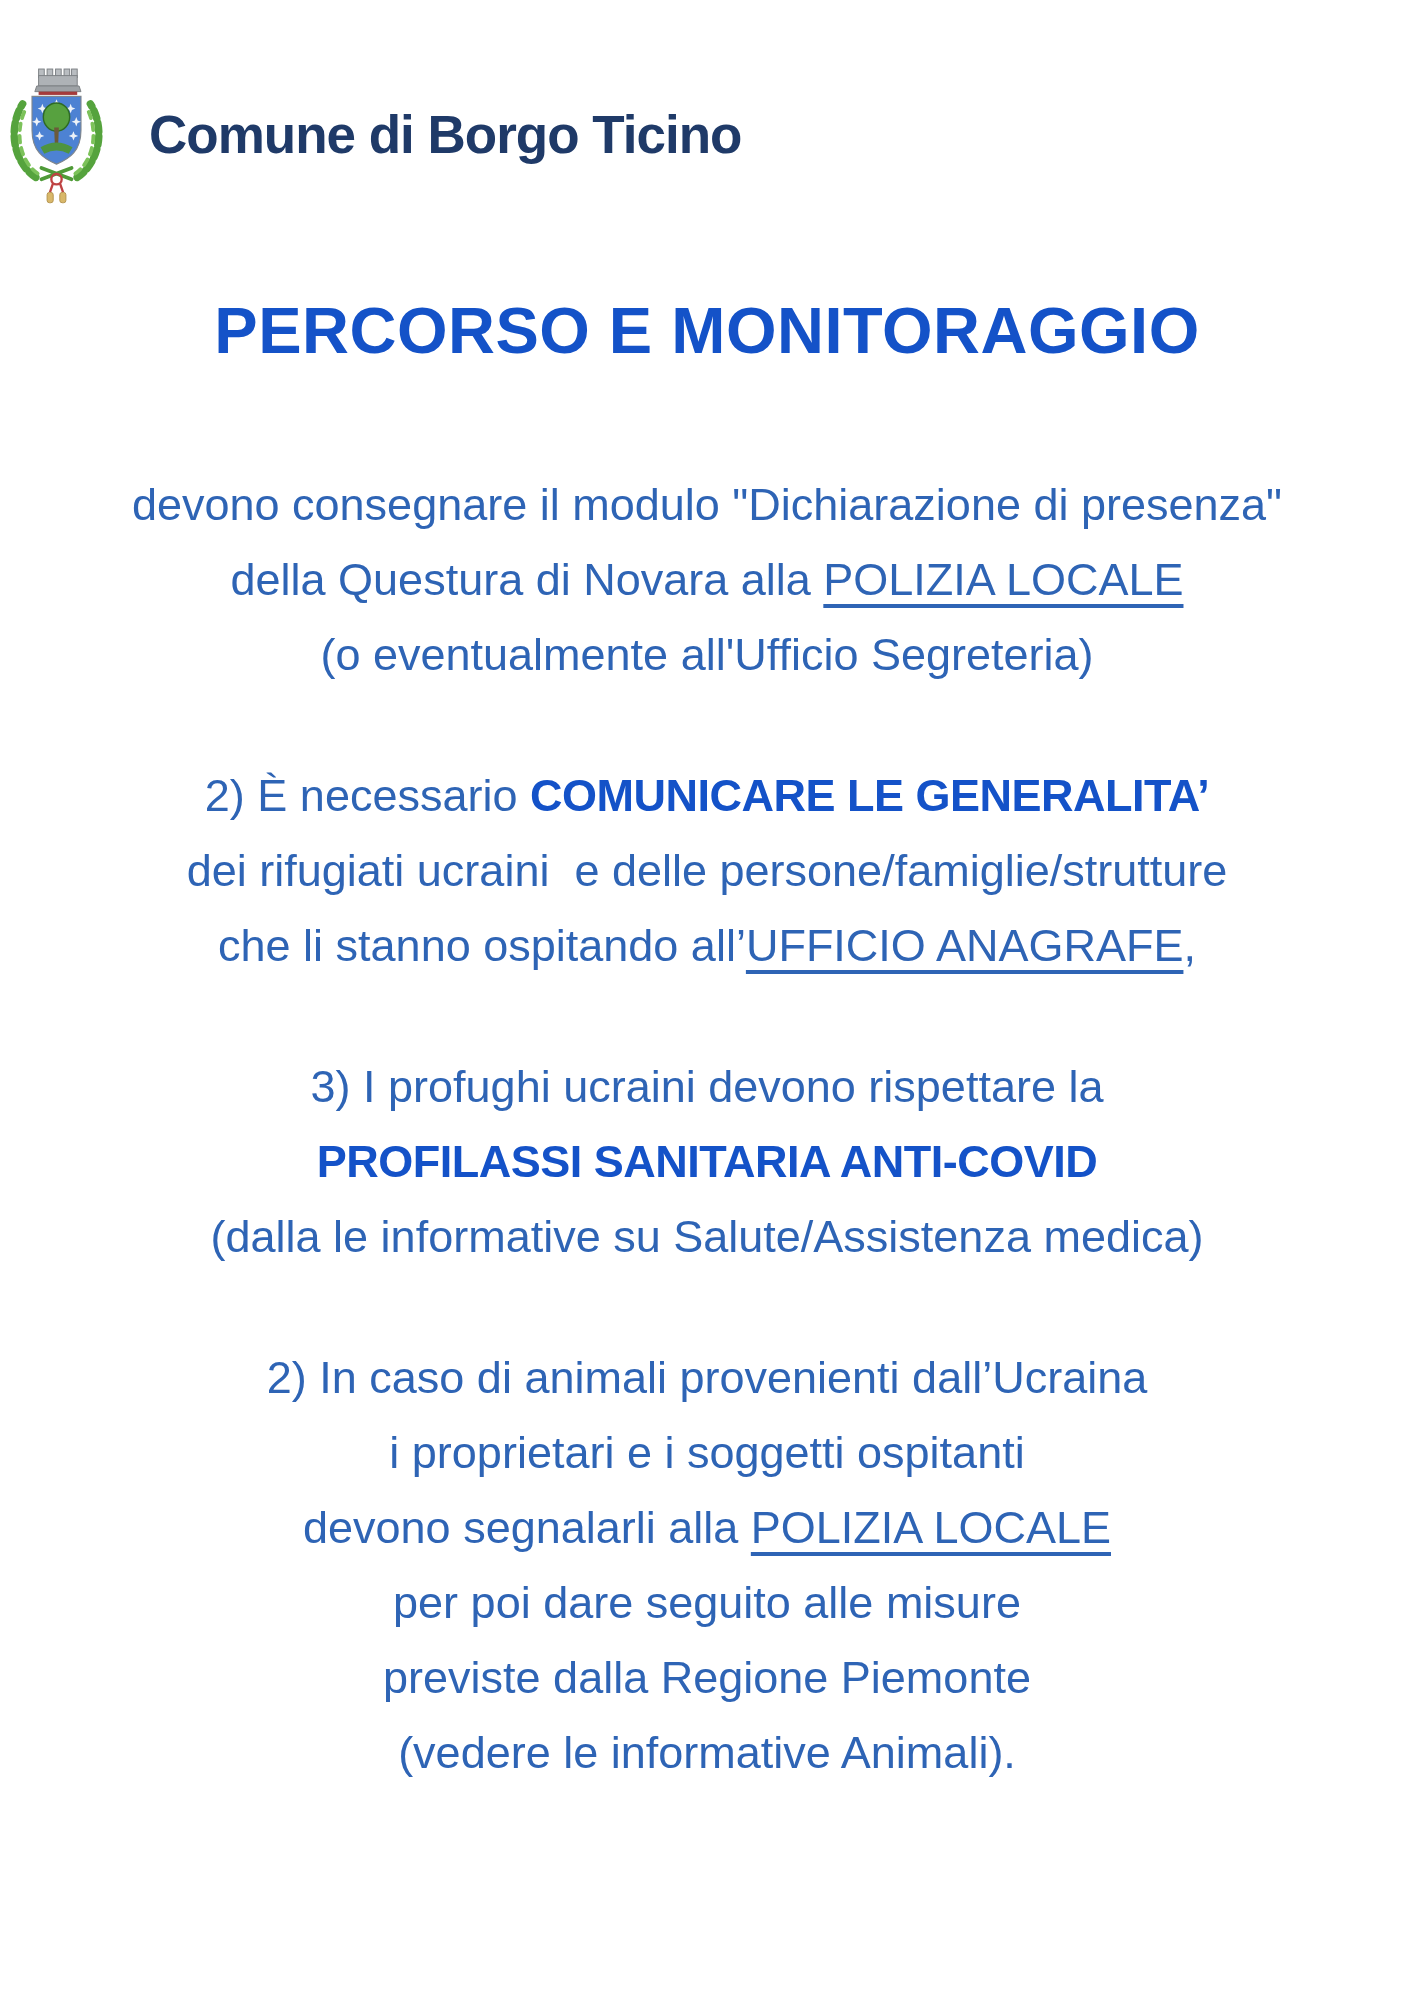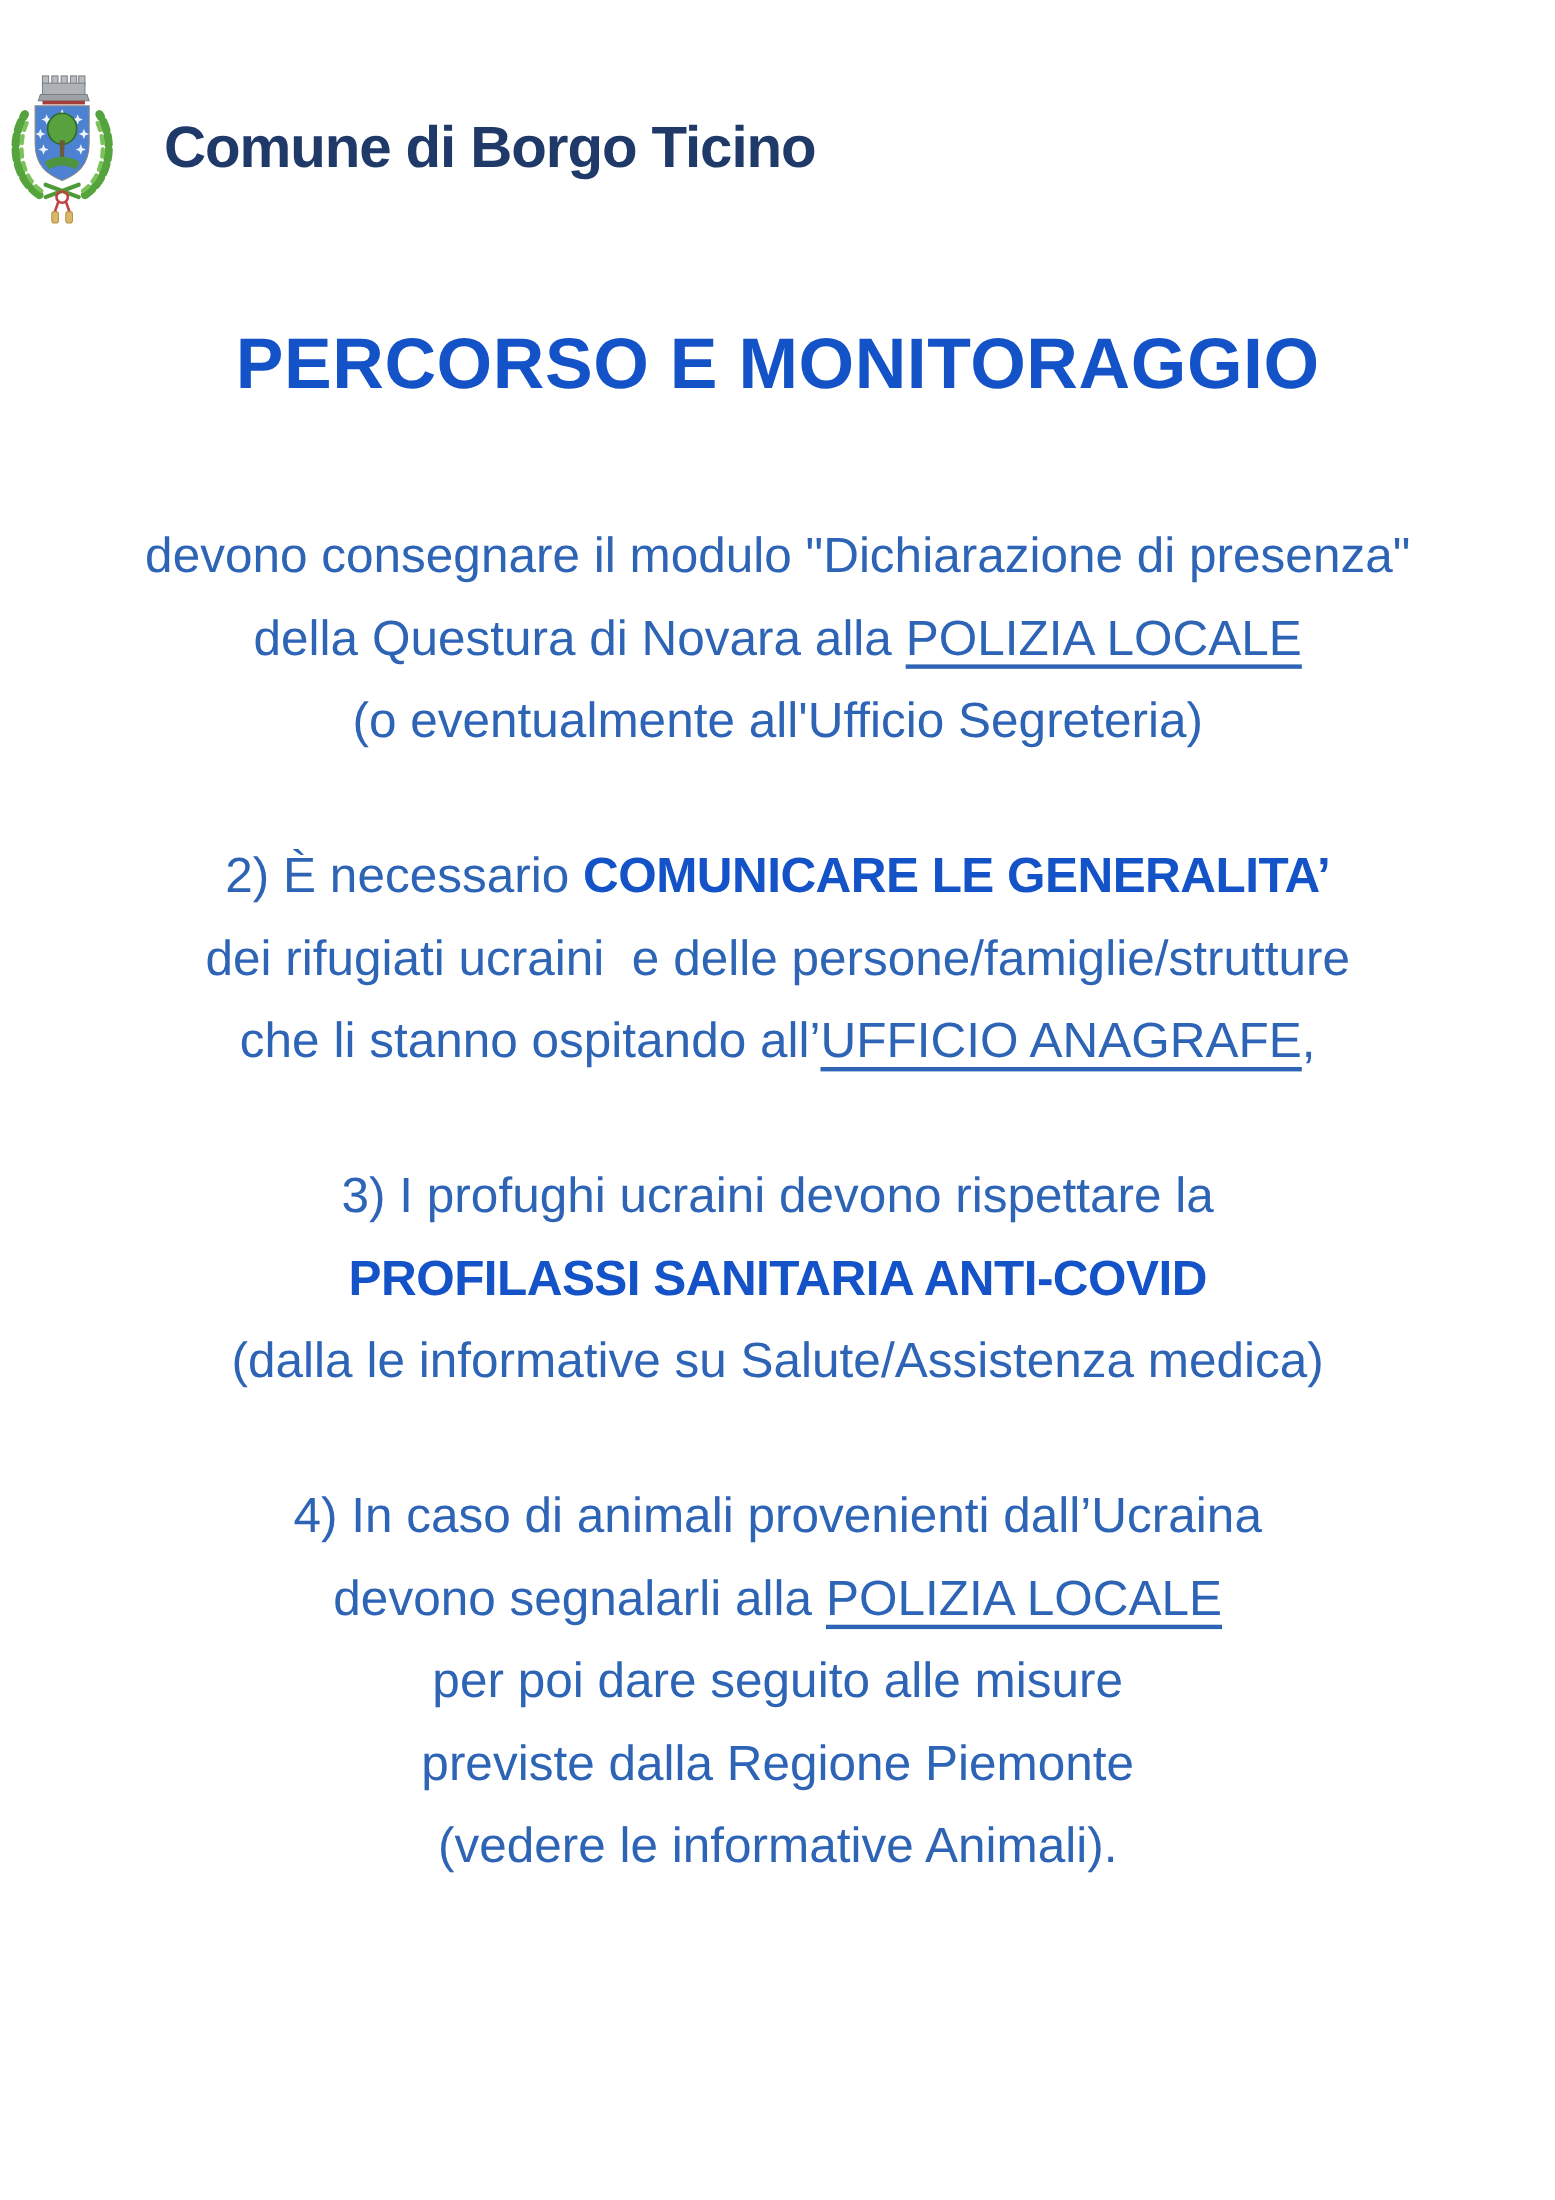--- a/index.html
+++ b/index.html
@@ -138,21 +138,22 @@
         <span class="line"><span class="seg">2) È necessario </span><span class="seg bold">COMUNICARE LE GENERALITA’</span></span>
         <span class="line"><span class="seg">dei rifugiati ucraini  e delle persone/famiglie/strutture</span></span>
         <span class="line"><span class="seg">che li stanno ospitando all’</span><span class="seg underline">UFFICIO ANAGRAFE</span><span class="seg">,</span></span>
       </p>
       <p class="para">
         <span class="line"><span class="seg">3) I profughi ucraini devono rispettare la</span></span>
         <span class="line"><span class="seg bold">PROFILASSI SANITARIA ANTI-COVID</span></span>
         <span class="line"><span class="seg">(dalla le informative su Salute/Assistenza medica)</span></span>
       </p>
       <p class="para">
-        <span class="line"><span class="seg">4) In caso di animali provenienti dall’Ucraina</span></span>
+        <span class="line"><span class="seg">2) In caso di animali provenienti dall’Ucraina</span></span>
+        <span class="line"><span class="seg">i proprietari e i soggetti ospitanti</span></span>
         <span class="line"><span class="seg">devono segnalarli alla </span><span class="seg underline">POLIZIA LOCALE</span></span>
         <span class="line"><span class="seg">per poi dare seguito alle misure</span></span>
         <span class="line"><span class="seg">previste dalla Regione Piemonte</span></span>
         <span class="line"><span class="seg">(vedere le informative Animali).</span></span>
       </p>
     </main>
 
 </div>
 
 </body></html>

